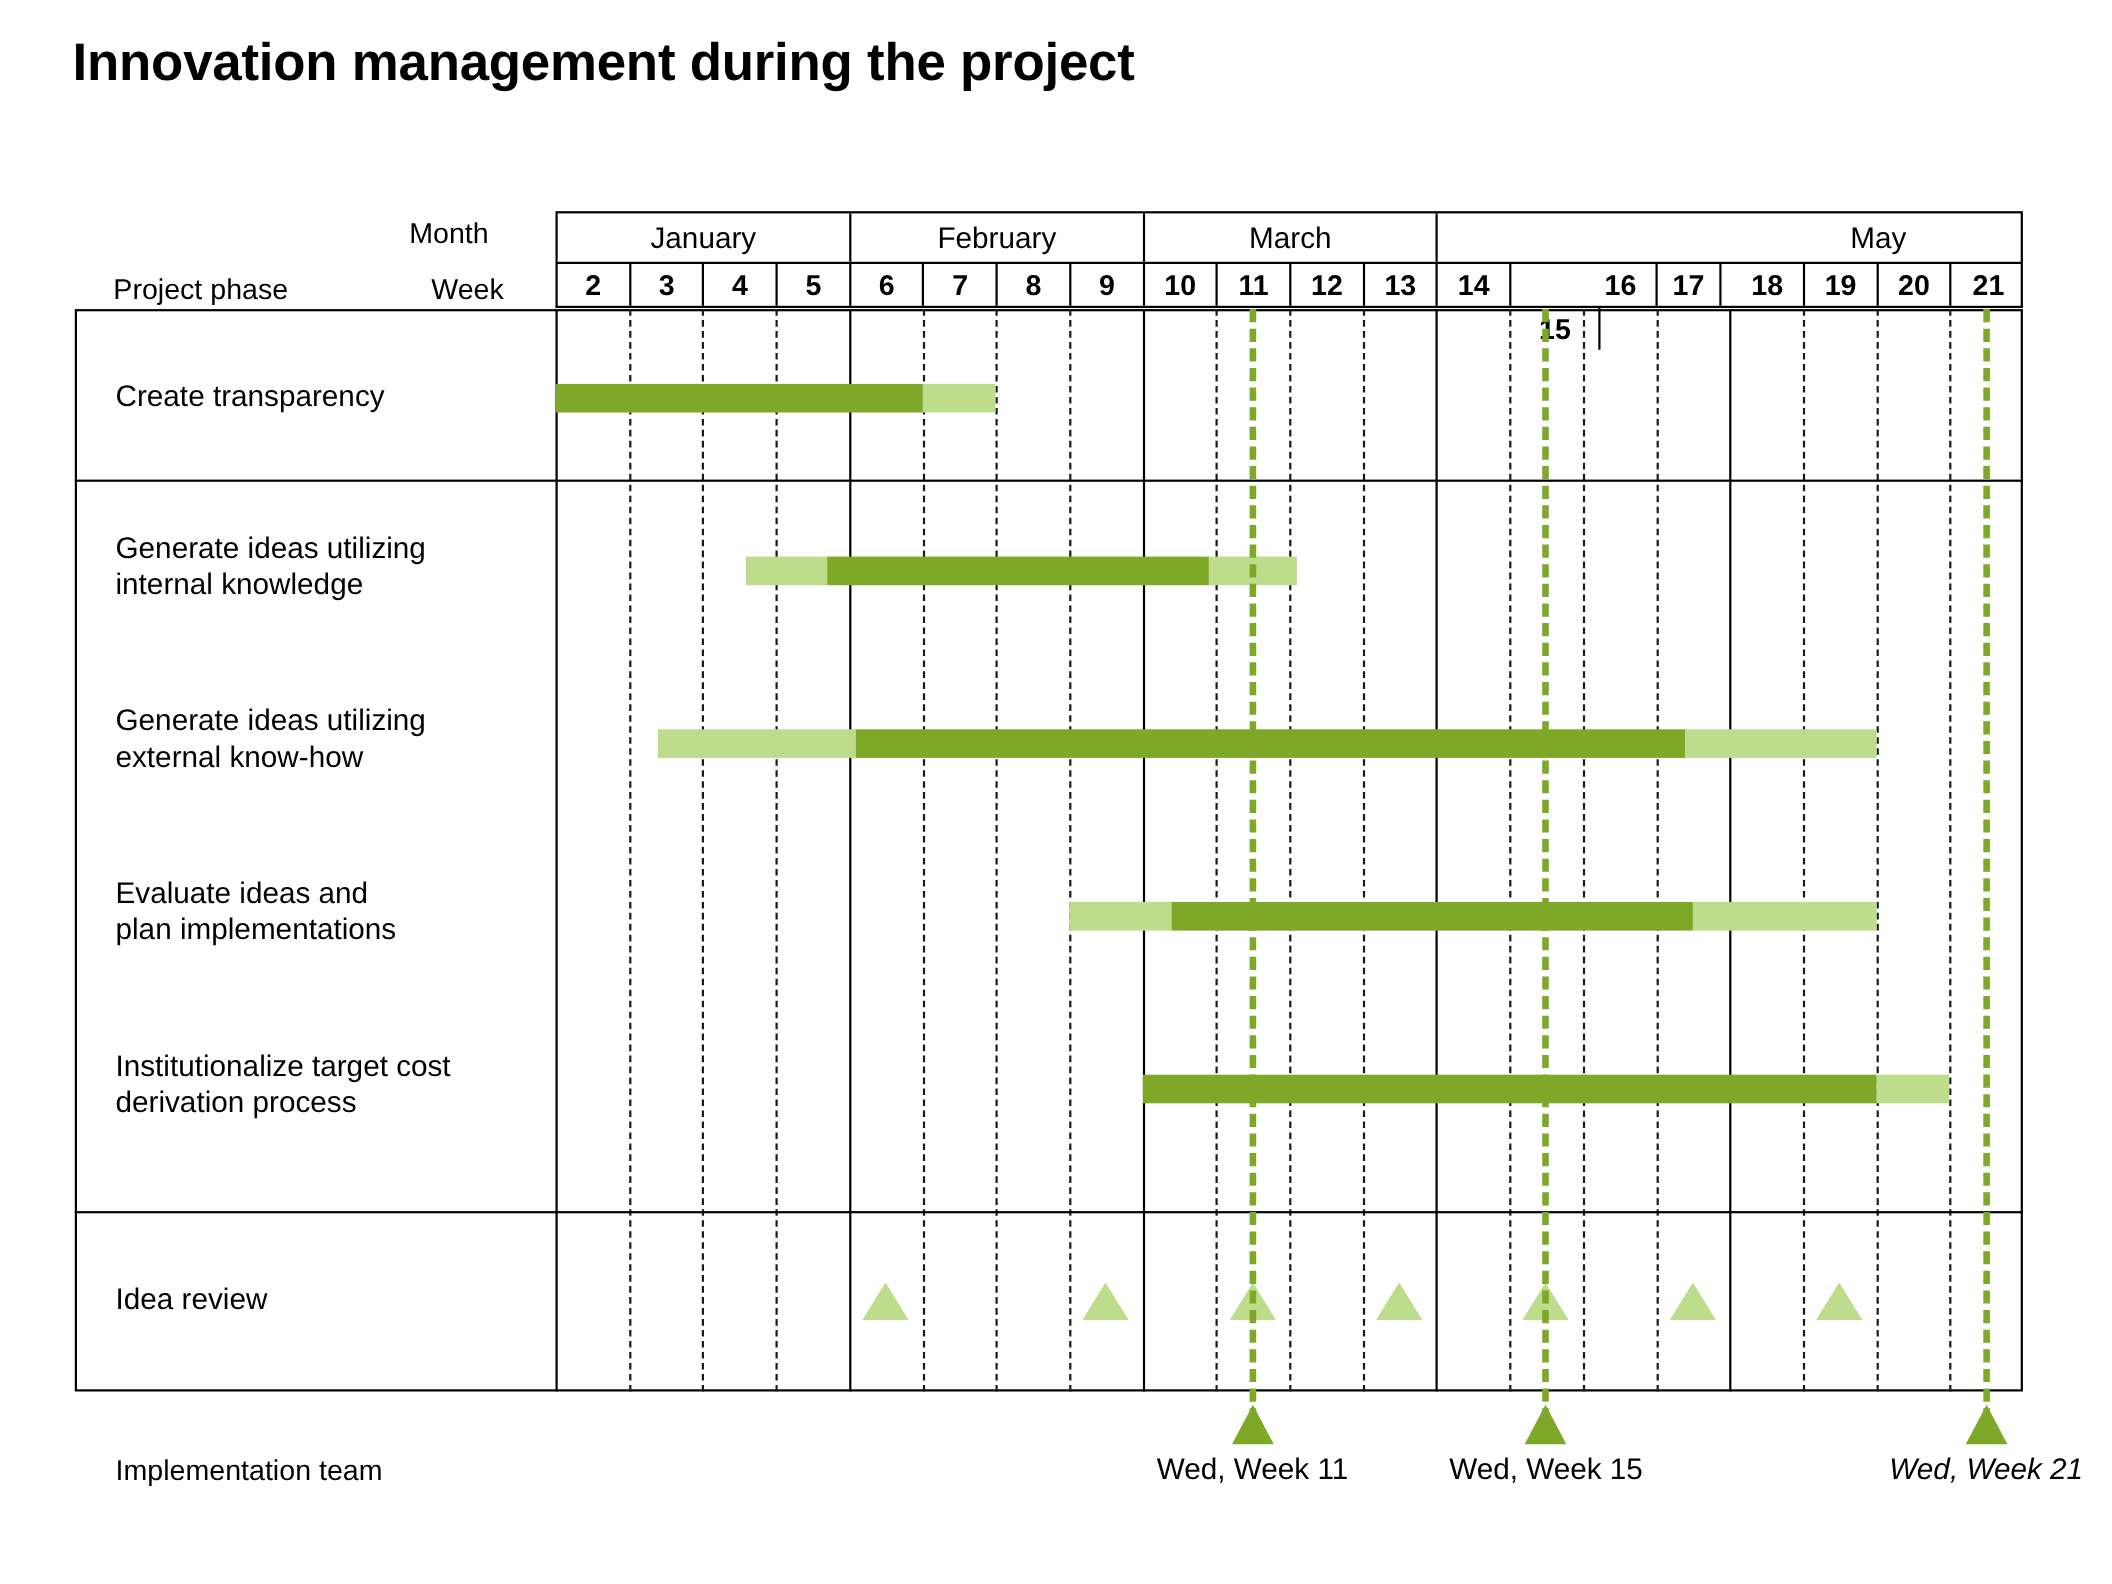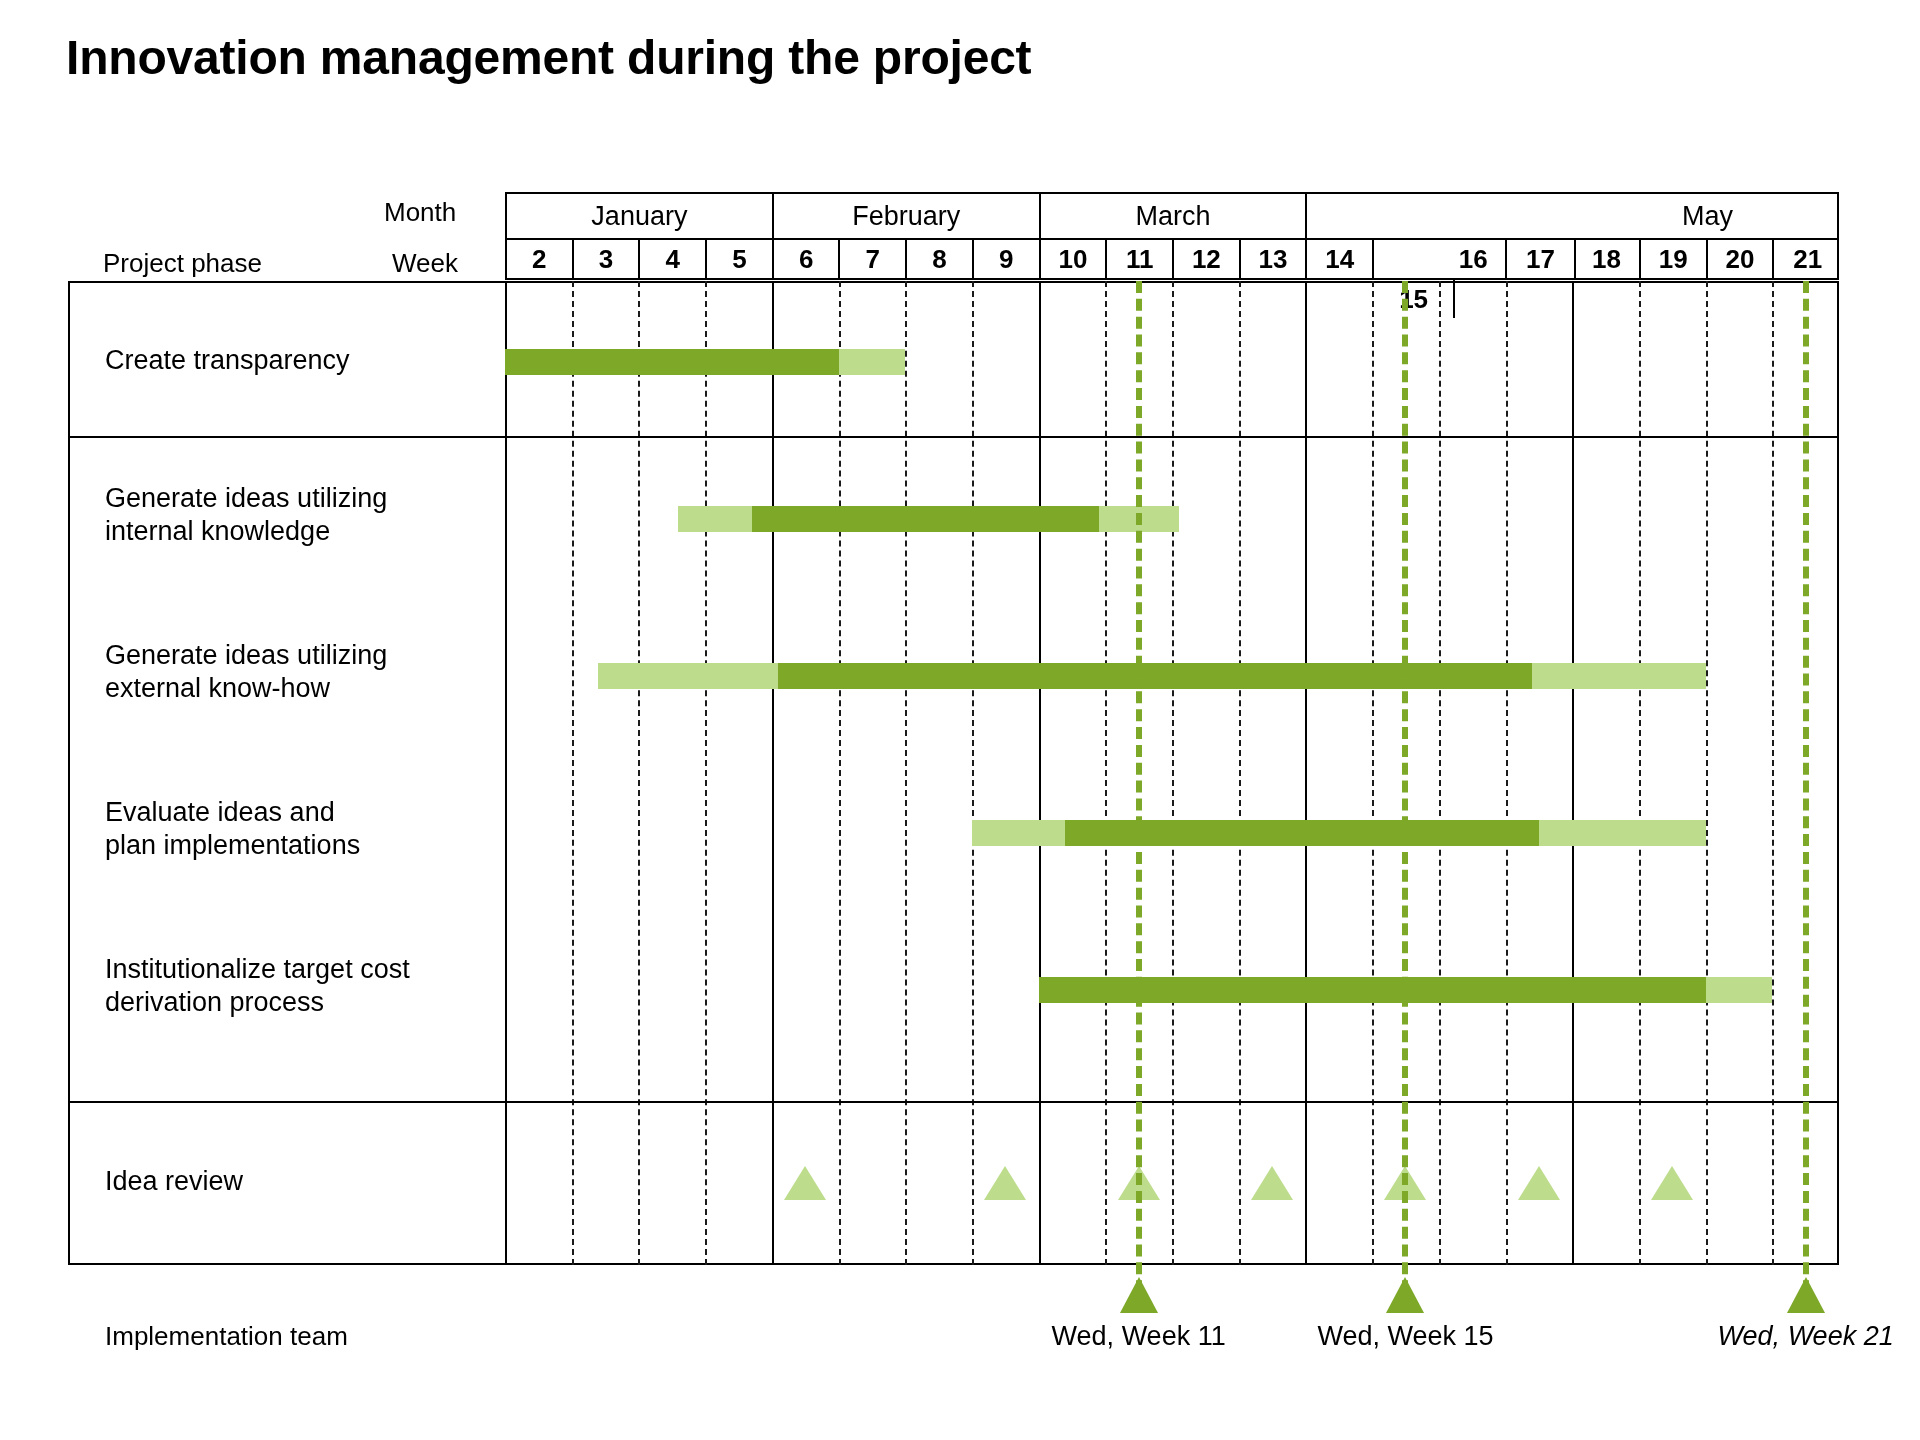--- a/index.html
+++ b/index.html
@@ -13,21 +13,21 @@
   
   .title{
     position:absolute;left:66px;top:30px;
     font-size:48px;font-weight:bold;letter-spacing:-0.2px;
     white-space:nowrap;
     text-align:right;
   }
 
   
   .corner-label{position:absolute;font-size:26px;white-space:nowrap;}
-  #lbl-month{left:384px;top:197px;text-align:right;}
+  #lbl-month{left:372px;top:197px;text-align:right;}
   #lbl-week{left:392px;top:248px;}
   #lbl-projphase{left:103px;top:248px;}
 
   
   .frame{position:absolute;border:2px solid #000;box-sizing:border-box;}
 
   
   #month-row{left:505px;top:192px;width:1334px;height:48px;
     border:2px solid #000;box-sizing:border-box;}
   
@@ -126,21 +126,21 @@
       <div class="week-cell" style="left: 333.5px; width: 66.7px;">7</div>
       <div class="week-cell" style="left: 400.2px; width: 66.7px;">8</div>
       <div class="week-cell" style="left: 466.9px; width: 66.7px;">9</div>
       <div class="week-cell" style="left: 533.6px; width: 66.7px;">10</div>
       <div class="week-cell" style="left: 600.3px; width: 66.7px;">11</div>
       <div class="week-cell" style="left: 667px; width: 66.7px;">12</div>
       <div class="week-cell" style="left: 733.7px; width: 66.7px;">13</div>
       <div class="week-cell" style="left: 800.4px; width: 66.7px;">14</div>
       <div class="week-cell" style="left: 867.1px; width: 81px; margin-top: 40px;">15</div>
       <div class="week-cell" style="left: 933.8px; width: 66.7px;">16</div>
-      <div class="week-cell" style="left: 1000.5px; width: 68px;">17</div>
+      <div class="week-cell" style="left: 1000.5px; width: 57px;">17</div>
       <div class="week-cell" style="left: 1067.2px; width: 66.7px;">18</div>
       <div class="week-cell" style="left: 1133.9px; width: 66.7px;">19</div>
       <div class="week-cell" style="left: 1200.6px; width: 66.7px;">20</div>
       <div class="week-cell" style="left: 1267.3px; width: 66.7px;">21</div>
     </div>
   <div class="frame" id="body-frame"></div>
 
   <div id="dynamic-layer">
       <div class="vsep-left" style="left: 505px;"></div>
       <div class="vsep-week" style="left: 571.7px;"></div>

